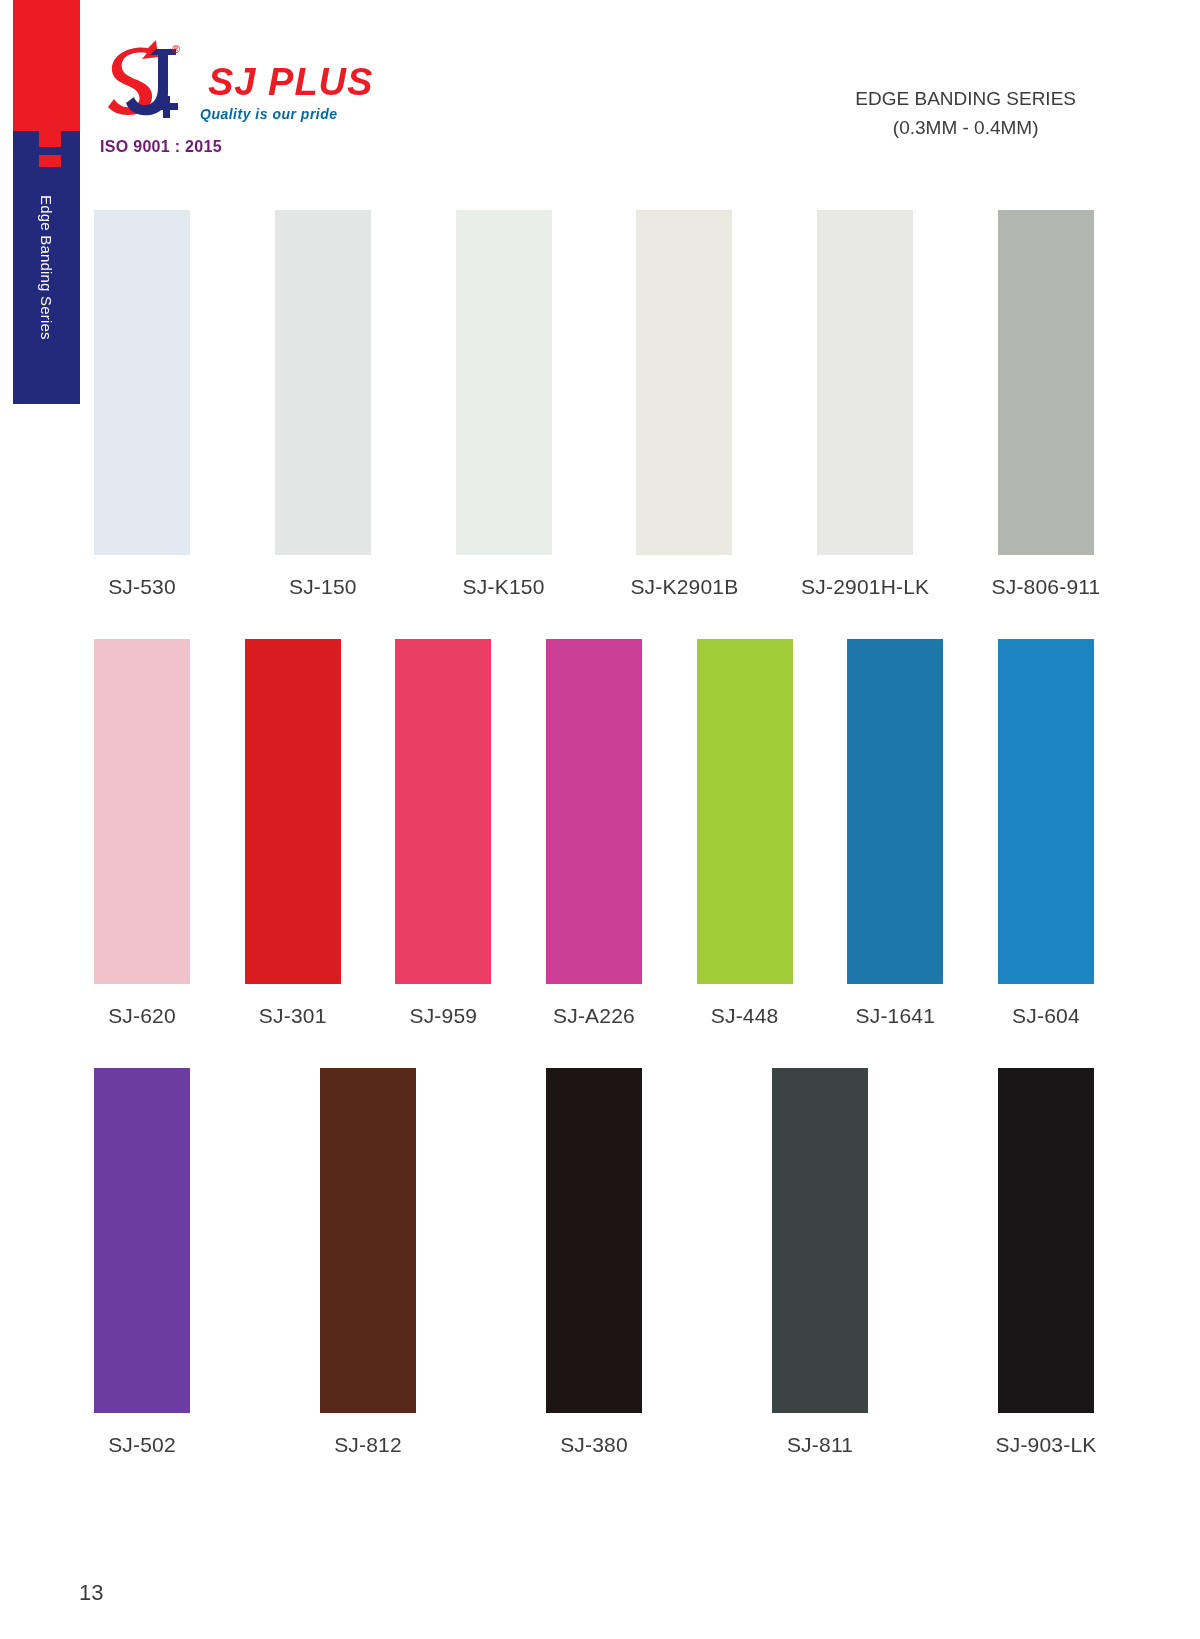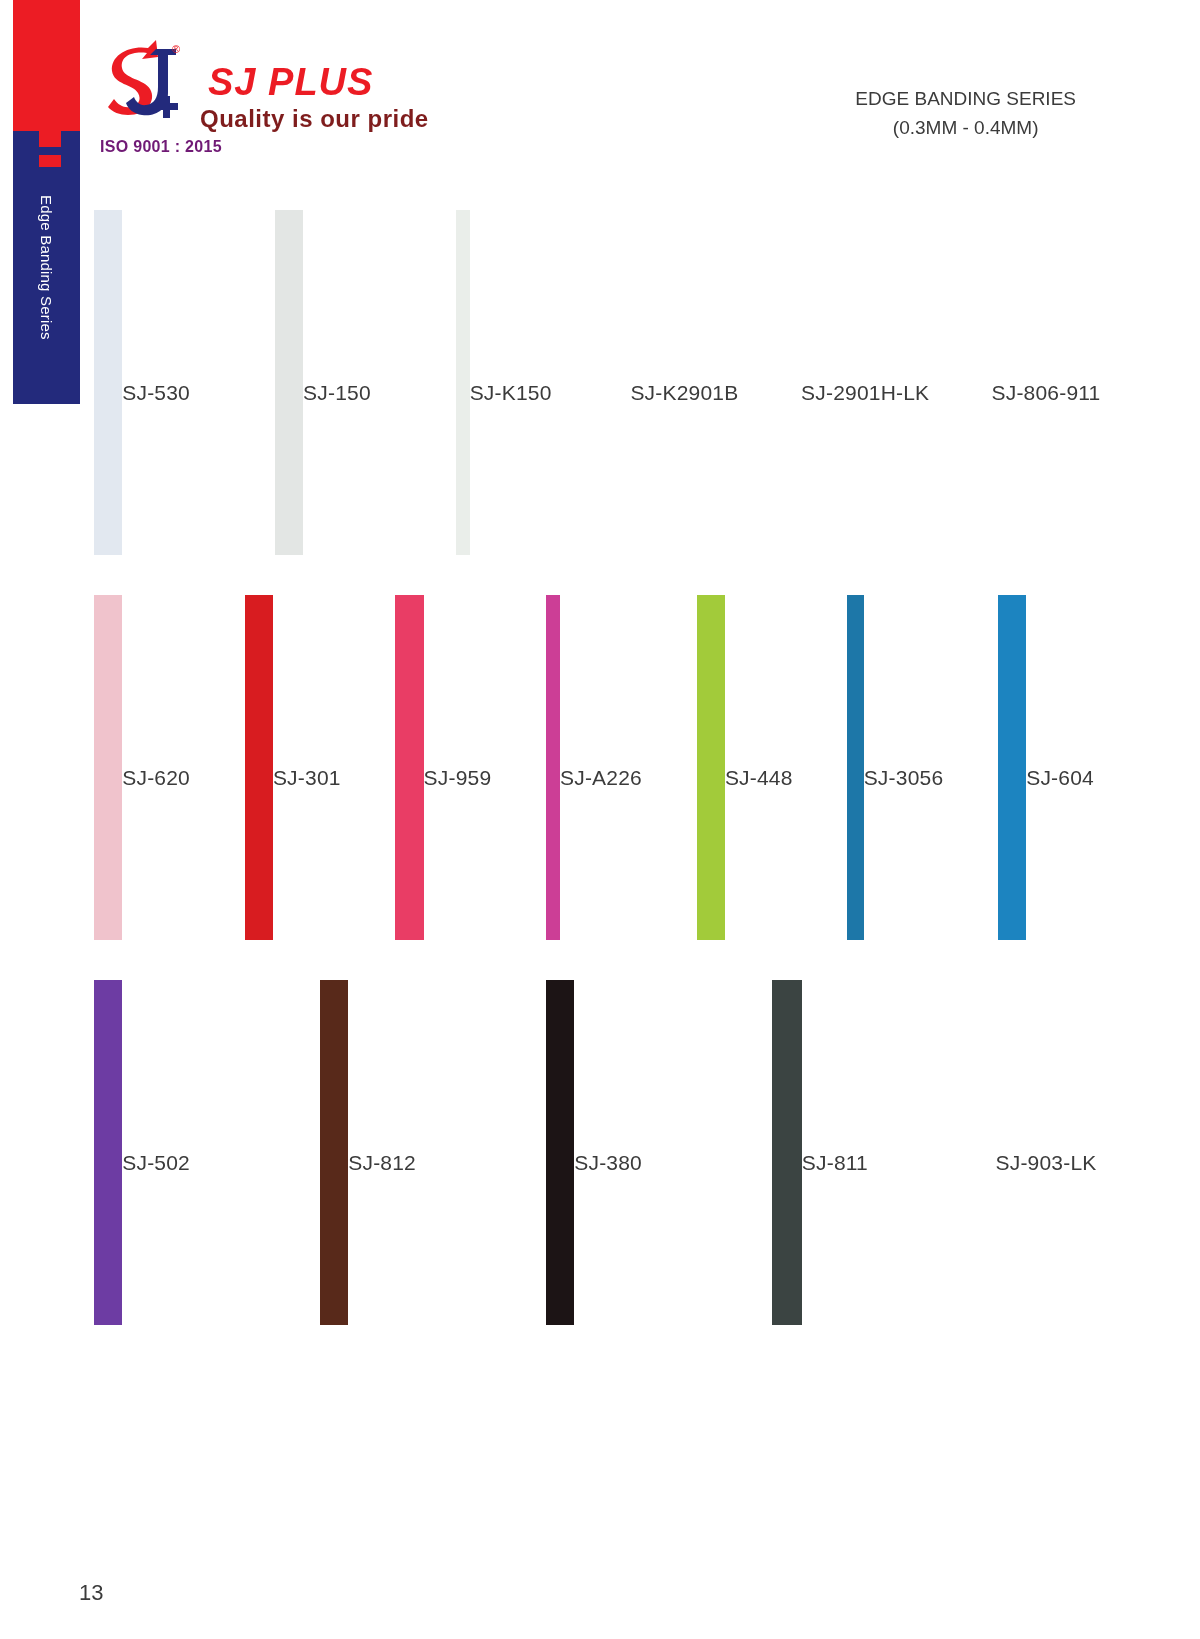--- a/index.html
+++ b/index.html
@@ -101,23 +101,24 @@
     font-style: italic;
     color: #ec1c24;
     letter-spacing: 1px;
     line-height: 1;
     margin-left: 12px;
   }
   .logo-tag {
     position: absolute;
     left: 100px;
     top: 72px;
-    font-size: 24px;
+    font-size: 14px;
+    font-style: italic;
     font-weight: bold;
-    color: #7f1d1d;
+    color: #0369a1;
     letter-spacing: 0.5px;
     line-height: 1;
   }
   .logo-iso {
     position: absolute;
     left: 0px;
     top: 103px;
     font-size: 16px;
     font-weight: bold;
     color: #701a75;
@@ -148,23 +149,22 @@
     margin-bottom: 40px;
   }
   .row-swatches {
     display: flex;
     justify-content: space-between;
     width: 1000px;
   }
   .cell {
     width: 96px;
     display: flex;
-    flex-direction: row;
+    flex-direction: column;
     align-items: center;
-    justify-content: center;
   }
   .swatch {
     width: 96px;
     height: 345px;
     box-sizing: border-box;
   }
   .swatch-label {
     margin-top: 20px;
     font-size: 21px;
     color: #3b3b3b;
@@ -264,21 +264,21 @@
       <div class="cell">
         <div class="swatch" style="background: rgb(204, 62, 150);"></div>
         <div class="swatch-label">SJ-A226</div>
       </div>
       <div class="cell">
         <div class="swatch" style="background: rgb(162, 203, 58);"></div>
         <div class="swatch-label">SJ-448</div>
       </div>
       <div class="cell">
         <div class="swatch" style="background: rgb(29, 119, 168);"></div>
-        <div class="swatch-label">SJ-3056</div>
+        <div class="swatch-label">SJ-1641</div>
       </div>
       <div class="cell">
         <div class="swatch" style="background: rgb(28, 132, 192);"></div>
         <div class="swatch-label">SJ-604</div>
       </div>
     </div>
   </div>
 
   <div class="row">
     <div class="row-swatches">

